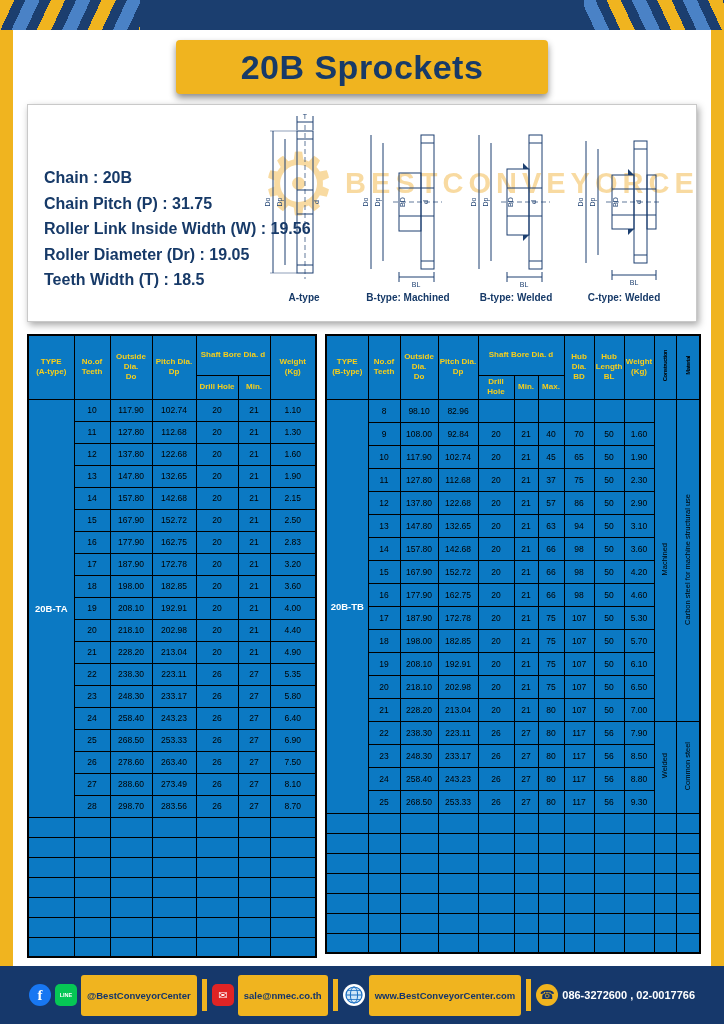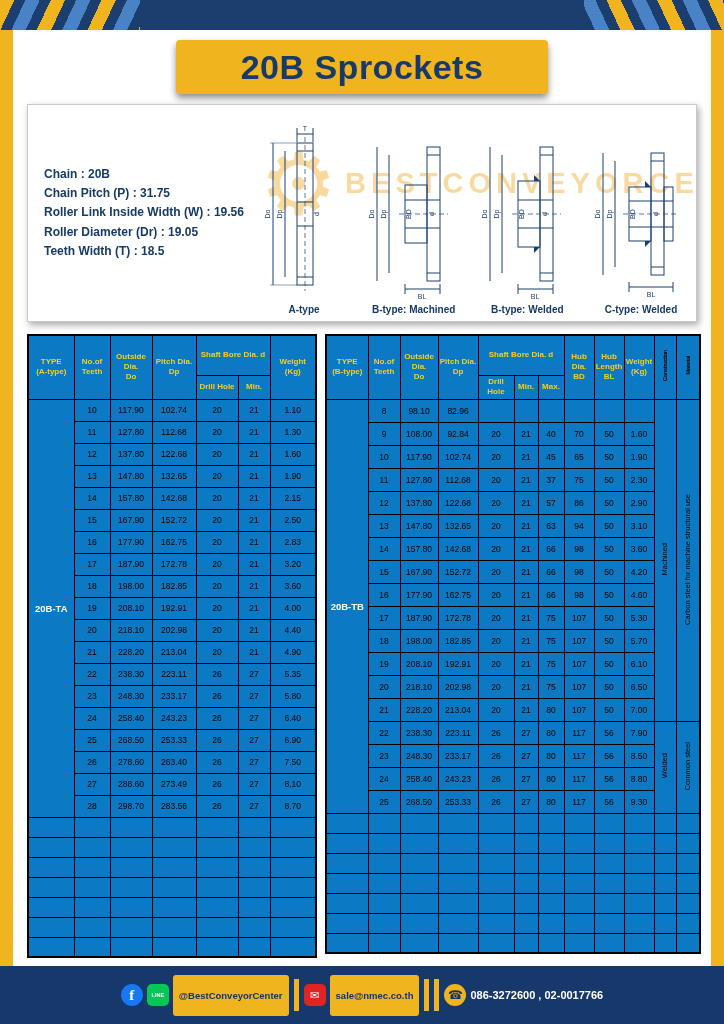--- a/index.html
+++ b/index.html
@@ -18,22 +18,22 @@
   .title-banner { width:372px; height:54px; margin:2px auto 10px auto; background:#f0b41f; display:flex; align-items:center; justify-content:center; box-shadow:0 4px 7px rgba(0,0,0,.45); border-radius:4px; }
   .title-banner span { font-size:34px; font-weight:bold; color:#173a68; letter-spacing:.5px; }
 
   
   .spec-panel { position:relative; border:1px solid #c9c9c9; box-shadow:2px 3px 7px rgba(0,0,0,.35); height:218px; display:flex; overflow:hidden; background:#fff; flex:0 0 auto; }
   .watermark { position:absolute; left:232px; top:36px; display:flex; align-items:center; gap:8px; opacity:.55; pointer-events:none; z-index:1; }
   .watermark .gear { font-size:86px; color:#f3bd55; line-height:1; }
   .wm-lines { display:flex; flex-direction:row; }
   .wm-lines span { font-size:29px; font-weight:bold; color:#f3bd55; letter-spacing:5px; line-height:1.15; }
   .specs { width:230px; padding:60px 0 0 16px; position:relative; z-index:2; flex:0 0 auto; }
-  .spec-line { font-size:12px; font-weight:bold; color:#173a68; line-height:1.6; white-space:nowrap; }
-  .drawings { flex:1 1 auto; display:flex; justify-content:space-between; align-items:flex-end; padding:6px 5px 6px 0; position:relative; z-index:2; }
+  .spec-line { font-size:16px; font-weight:bold; color:#173a68; line-height:1.6; white-space:nowrap; }
+  .drawings { flex:1 1 auto; display:flex; justify-content:space-between; padding:6px 22px 6px 0; position:relative; z-index:2; }
   .drawings figure { display:flex; flex-direction:column; align-items:center; }
   .drawings figcaption { font-size:10px; font-weight:bold; color:#173a68; margin-top:3px; white-space:nowrap; }
   .drawings svg text { font-family:"Liberation Sans",sans-serif; }
 
   
   .tables { display:flex; gap:8px; margin-top:12px; align-items:flex-start; flex:0 0 auto; }
   table { border-collapse:collapse; background:#0b79c3; table-layout:fixed; border:2px solid #000; }
   .table-a { width:288px; }
   .table-b { width:374px; }
   th, td { border:1px solid #000; text-align:center; vertical-align:middle; overflow:hidden; padding:0; }
@@ -853,20 +853,33 @@
           <span>LINE</span>
         </span>
       <span class="chip">@BestConveyorCenter</span>
     </div>
     <span class="sep"></span>
     <div class="f-item">
       <span class="icon mail">✉</span>
       <span class="chip">sale@nmec.co.th</span>
     </div>
     <span class="sep"></span>
+    <div class="f-item">
+      <span class="icon globe">
+        <svg viewBox="0 0 22 22" width="22" height="22">
+          <circle cx="11" cy="11" r="10" fill="#ffffff"></circle>
+          <circle cx="11" cy="11" r="8" fill="#cfe6f8" stroke="#1b6fc2" stroke-width="1.2"></circle>
+          <ellipse cx="11" cy="11" rx="3.6" ry="8" fill="none" stroke="#1b6fc2" stroke-width="1"></ellipse>
+          <line x1="3" y1="11" x2="19" y2="11" stroke="#1b6fc2" stroke-width="1"></line>
+          <line x1="4.2" y1="6.5" x2="17.8" y2="6.5" stroke="#1b6fc2" stroke-width="0.8"></line>
+          <line x1="4.2" y1="15.5" x2="17.8" y2="15.5" stroke="#1b6fc2" stroke-width="0.8"></line>
+        </svg>
+      </span>
+      <span class="chip">www.BestConveyorCenter.com</span>
+    </div>
     <span class="sep"></span>
     <div class="f-item">
       <span class="icon phone">☎</span>
       <span class="phone-text">086-3272600 , 02-0017766</span>
     </div>
   </footer>
 
 </div>
 
 </body></html>

